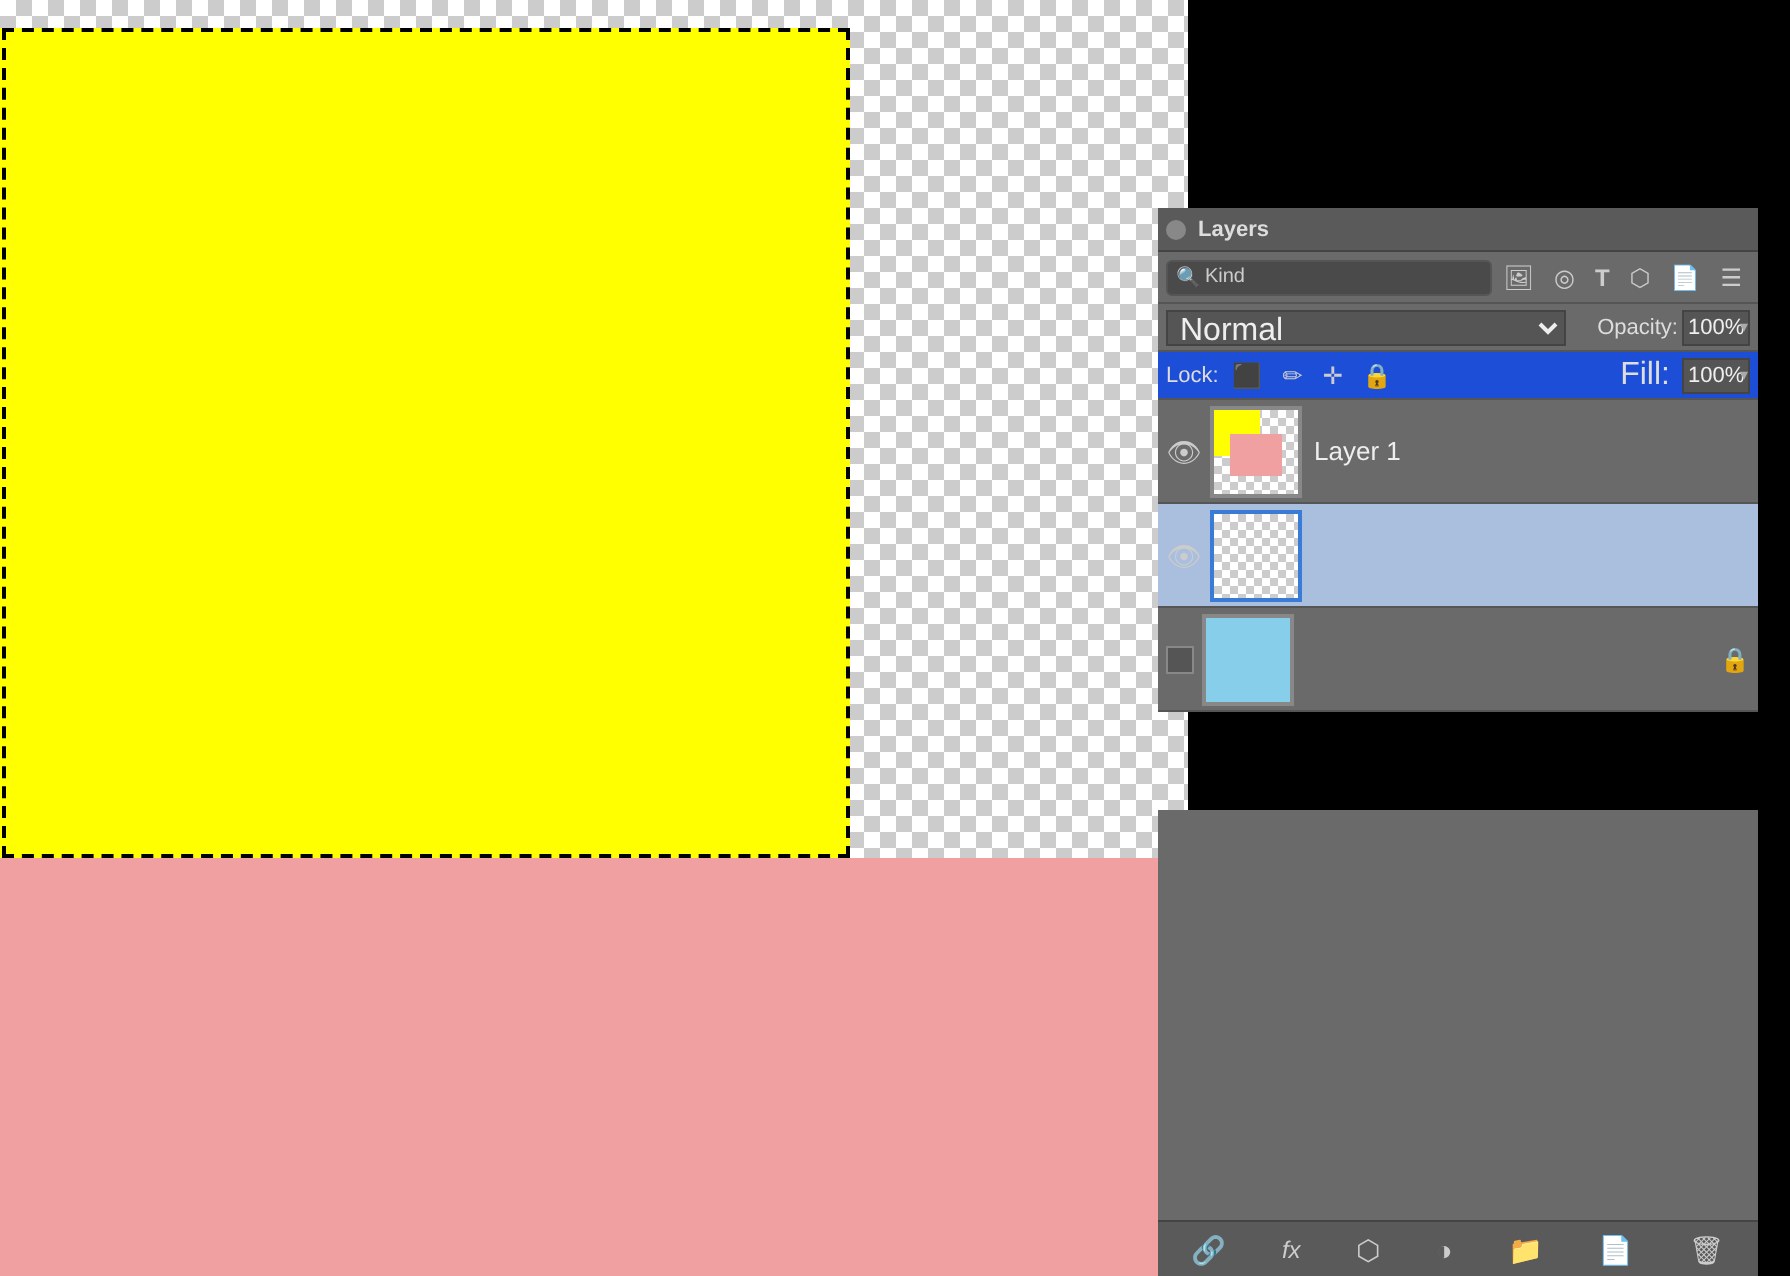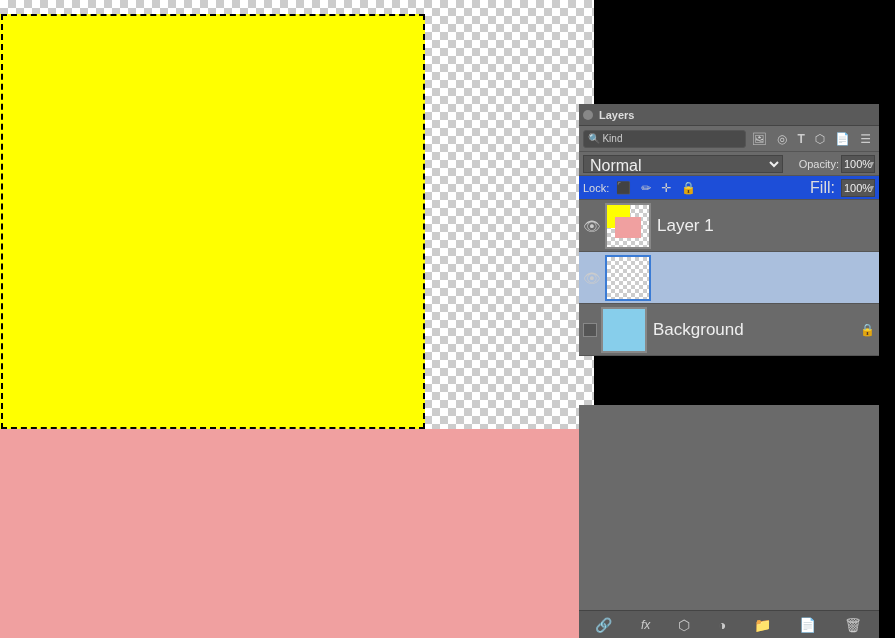--- a/index.html
+++ b/index.html
@@ -249,21 +249,21 @@
         linear-gradient(-45deg, #ccc 25%, transparent 25%),
         linear-gradient(45deg, transparent 75%, #ccc 75%),
         linear-gradient(-45deg, transparent 75%, #ccc 75%);
       background-size: 8px 8px;
       background-position: 0 0, 0 4px, 4px -4px, -4px 0px;
       background-color: #fff;
     }
 
     .layer-name {
       color: #eee;
-      font-size: 17px;
+      font-size: 13px;
       flex: 1;
     }
 
     .layer-lock-icon {
       color: #aaa;
       font-size: 12px;
       margin-left: auto;
     }
 
     
@@ -410,21 +410,20 @@
       <div class="layer-thumb selected-thumb">
         <div class="layer-thumb-checker"></div>
       </div>
     </div>
 
     <div class="layer-item">
       <div class="vis-checkbox"></div>
       <div class="layer-thumb">
         <div class="thumb-bg"></div>
       </div>
-      <span class="layer-name">Background</span>
       <span class="layer-lock-icon">🔒</span>
     </div>
 
   </div>
 
   <div style="flex:1; background:#6a6a6a;"></div>
 
   <div class="layers-bottom">
     <span class="bottom-icon">🔗</span>
     <span class="bottom-icon" style="font-style:italic;font-size:12px;">fx</span>

